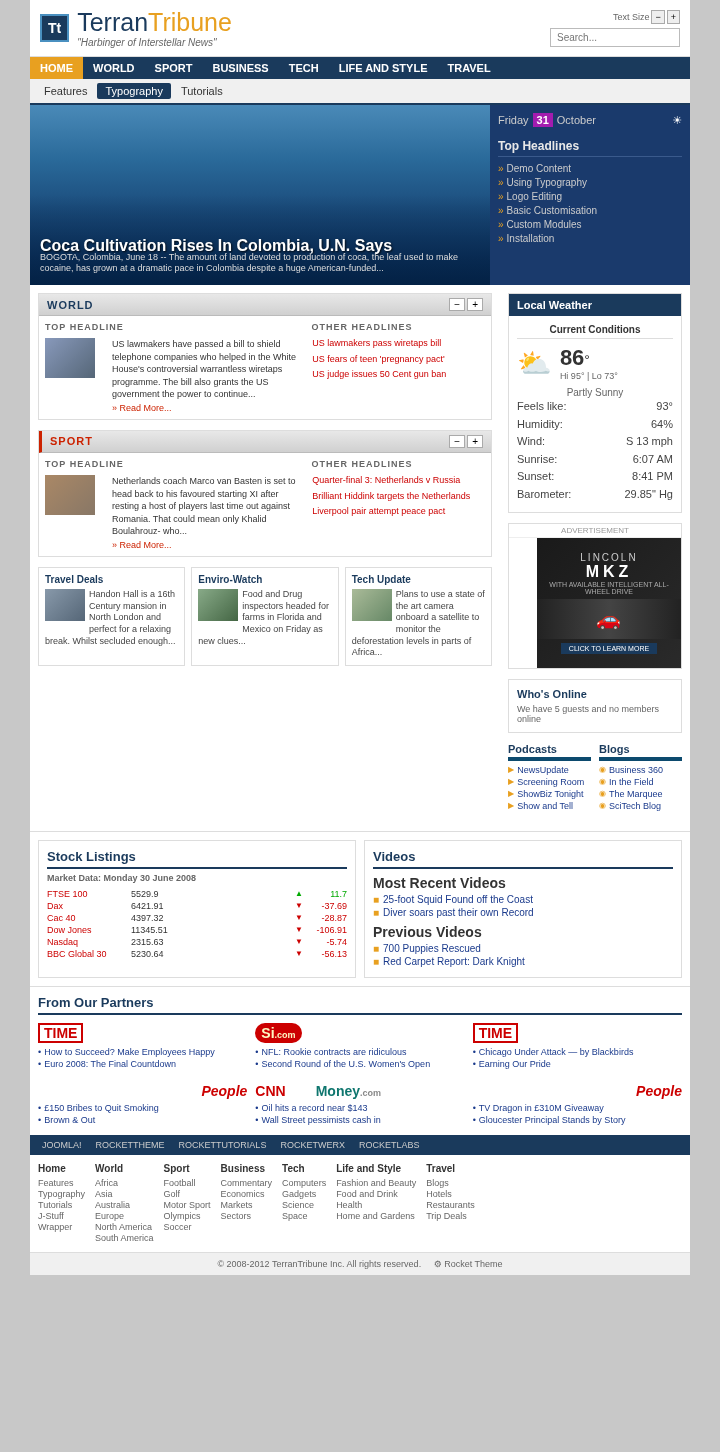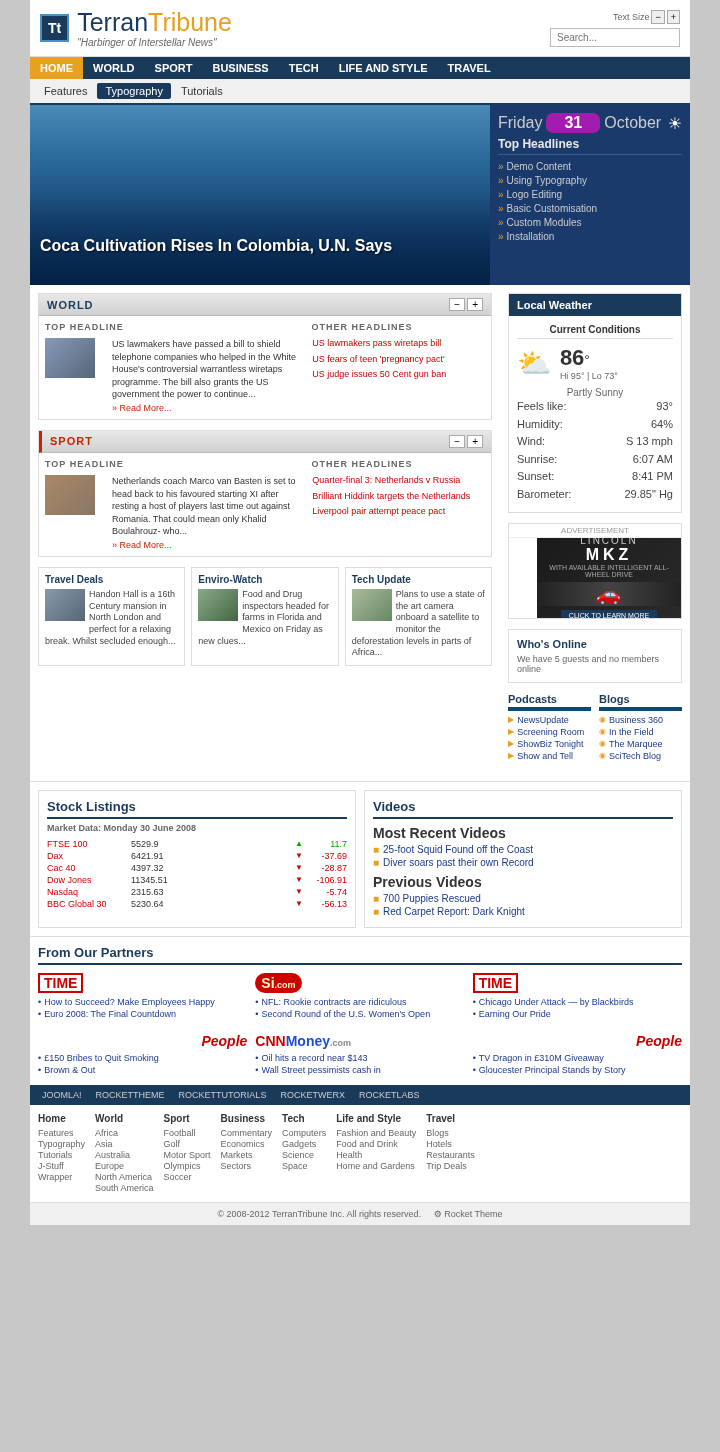--- a/index.html
+++ b/index.html
@@ -29,23 +29,23 @@
     .sub-nav { background: #f0f0f0; border-bottom: 2px solid #1a3a5c; display: flex; padding: 4px 6px; gap: 2px; }
     .sub-nav a { color: #333; text-decoration: none; padding: 2px 8px; font-size: 11px; }
     .sub-nav a.active { background: #1a3a5c; color: #fff; border-radius: 2px; }
     
     
     .hero-section { display: flex; height: 180px; }
     .hero-image { flex: 1; position: relative; overflow: hidden; background: #2a5a8c; }
     .hero-title { position: absolute; bottom: 30px; left: 10px; right: 10px; color: #fff; font-size: 16px; font-weight: bold; text-shadow: 1px 1px 2px rgba(0,0,0,0.8); }
     .hero-subtitle { position: absolute; bottom: 10px; left: 10px; right: 10px; color: #ddd; font-size: 9px; line-height: 1.3; }
     .hero-sidebar { width: 200px; background: #1a3a6c; color: #fff; padding: 8px; }
-    .date-bar { display: flex; align-items: center; gap: 4px; margin-bottom: 4px; font-size: 16px; }
+    .date-bar { display: flex; align-items: center; gap: 4px; margin-bottom: 12px; font-size: 11px; }
     .date-day { color: #ccc; }
-    .date-num { background: #a21caf; color: #fff; font-weight: bold; padding: 1px 18px; border-radius: 7px; }
+    .date-num { background: #a21caf; color: #fff; font-weight: bold; padding: 1px 4px; }
     .date-month { color: #ccc; }
     .sun-icon { margin-left: auto; }
     .top-headlines h3 { color: #e8e8e8; font-size: 12px; margin-bottom: 6px; border-bottom: 1px solid #3a5a8c; padding-bottom: 3px; }
     .headline-item { display: flex; align-items: flex-start; gap: 3px; margin-bottom: 3px; font-size: 10px; color: #ccc; }
     .headline-item::before { content: "»"; color: #e8a020; flex-shrink: 0; }
     
     
     .content-main { display: flex; gap: 0; }
     .content-left { flex: 1; padding: 8px; }
     .content-right { width: 190px; padding: 8px; }
@@ -84,21 +84,21 @@
     .temp-big { font-size: 22px; font-weight: bold; color: #333; }
     .temp-unit { font-size: 14px; }
     .hi-lo { font-size: 9px; color: #666; }
     .partly-sunny { font-size: 10px; color: #666; text-align: center; }
     .weather-details { font-size: 11px; color: #444; line-height: 1.6; }
     .weather-row { display: flex; justify-content: space-between; }
     
     
     .ad-box { border: 1px solid #ddd; margin-bottom: 10px; }
     .ad-label { font-size: 8px; color: #999; text-align: center; padding: 2px; border-bottom: 1px solid #eee; }
-    .ad-content { background: #111; height: 80px; display: flex; align-items: center; justify-content: center; overflow: hidden; position: relative; margin-left: 28px; }
+    .ad-content { background: #111; height: 130px; display: flex; align-items: center; justify-content: center; overflow: hidden; position: relative; margin-left: 28px; }
     .ad-car { width: 100%; height: 100%; background: linear-gradient(135deg, #1a1a1a, #2a2a2a); display: flex; flex-direction: column; align-items: center; justify-content: center; }
     
     
     .whos-online { border: 1px solid #ddd; margin-bottom: 10px; padding: 8px; }
     .whos-title { font-weight: bold; font-size: 11px; color: #1a3a5c; margin-bottom: 4px; }
     .whos-text { font-size: 9px; color: #666; }
     
     
     .pods-blogs { display: flex; gap: 8px; margin-bottom: 10px; }
     .pods-col, .blogs-col { flex: 1; }
@@ -207,20 +207,21 @@
     <a href="#" class="active">Typography</a>
     <a href="#">Tutorials</a>
   </div>
 
   <div class="hero-section">
     <div class="hero-image">
       <div class="hero-image-bg">
         <div class="city-silhouette"></div>
       </div>
       <div class="hero-title">Coca Cultivation Rises In Colombia, U.N. Says</div>
+      <div class="hero-subtitle">BOGOTA, Colombia, June 18 -- The amount of land devoted to production of coca, the leaf used to make cocaine, has grown at a dramatic pace in Colombia despite a huge American-funded...</div>
     </div>
     <div class="hero-sidebar">
       <div class="date-bar">
         <span class="date-day">Friday</span>
         <span class="date-num">31</span>
         <span class="date-month">October</span>
         <span class="sun-icon">☀</span>
       </div>
       <div class="top-headlines">
         <h3>Top Headlines</h3>
@@ -504,21 +505,21 @@
           </a>
         <a href="#" class="partner-link">
             <span>Brown &amp; Out</span>
           </a>
       </div>
       <div class="partner-col">
         <div class="partner-logo si" style="background:#cc0000; color:#fef9c3; font-weight:bold; padding:2px 6px; display:inline-block; font-size:14px;border-radius:10px;">Si<span style="font-size:9px;">.com</span></div>
         <a href="#" class="partner-link">NFL: Rookie contracts are ridiculous</a>
         <a href="#" class="partner-link">Second Round of the U.S. Women's Open</a>
         <br>
-        <div class="partner-logo cnn" style="color:#cc0000; font-weight:bold;">CNN<span style="color:#1d4ed8;">Money</span><span style="color:#888; font-size:9px;">.com</span></div>
+        <div class="partner-logo cnn" style="color:#cc0000; font-weight:bold;">CNN<span style="color:#0f766e;padding-left:30px;">Money</span><span style="color:#888; font-size:9px;">.com</span></div>
         <a href="#" class="partner-link">Oil hits a record near $143</a>
         <a href="#" class="partner-link">Wall Street pessimists cash in</a>
       </div>
       <div class="partner-col">
         <div class="partner-logo time">TIME</div>
         <a href="#" class="partner-link">Chicago Under Attack — by Blackbirds</a>
         <a href="#" class="partner-link">Earning Our Pride</a>
         <br>
         <div class="partner-logo people" style="font-style:italic; color:#cc0000; font-weight:bold;">People</div>
         <a href="#" class="partner-link">TV Dragon in £310M Giveaway</a>

